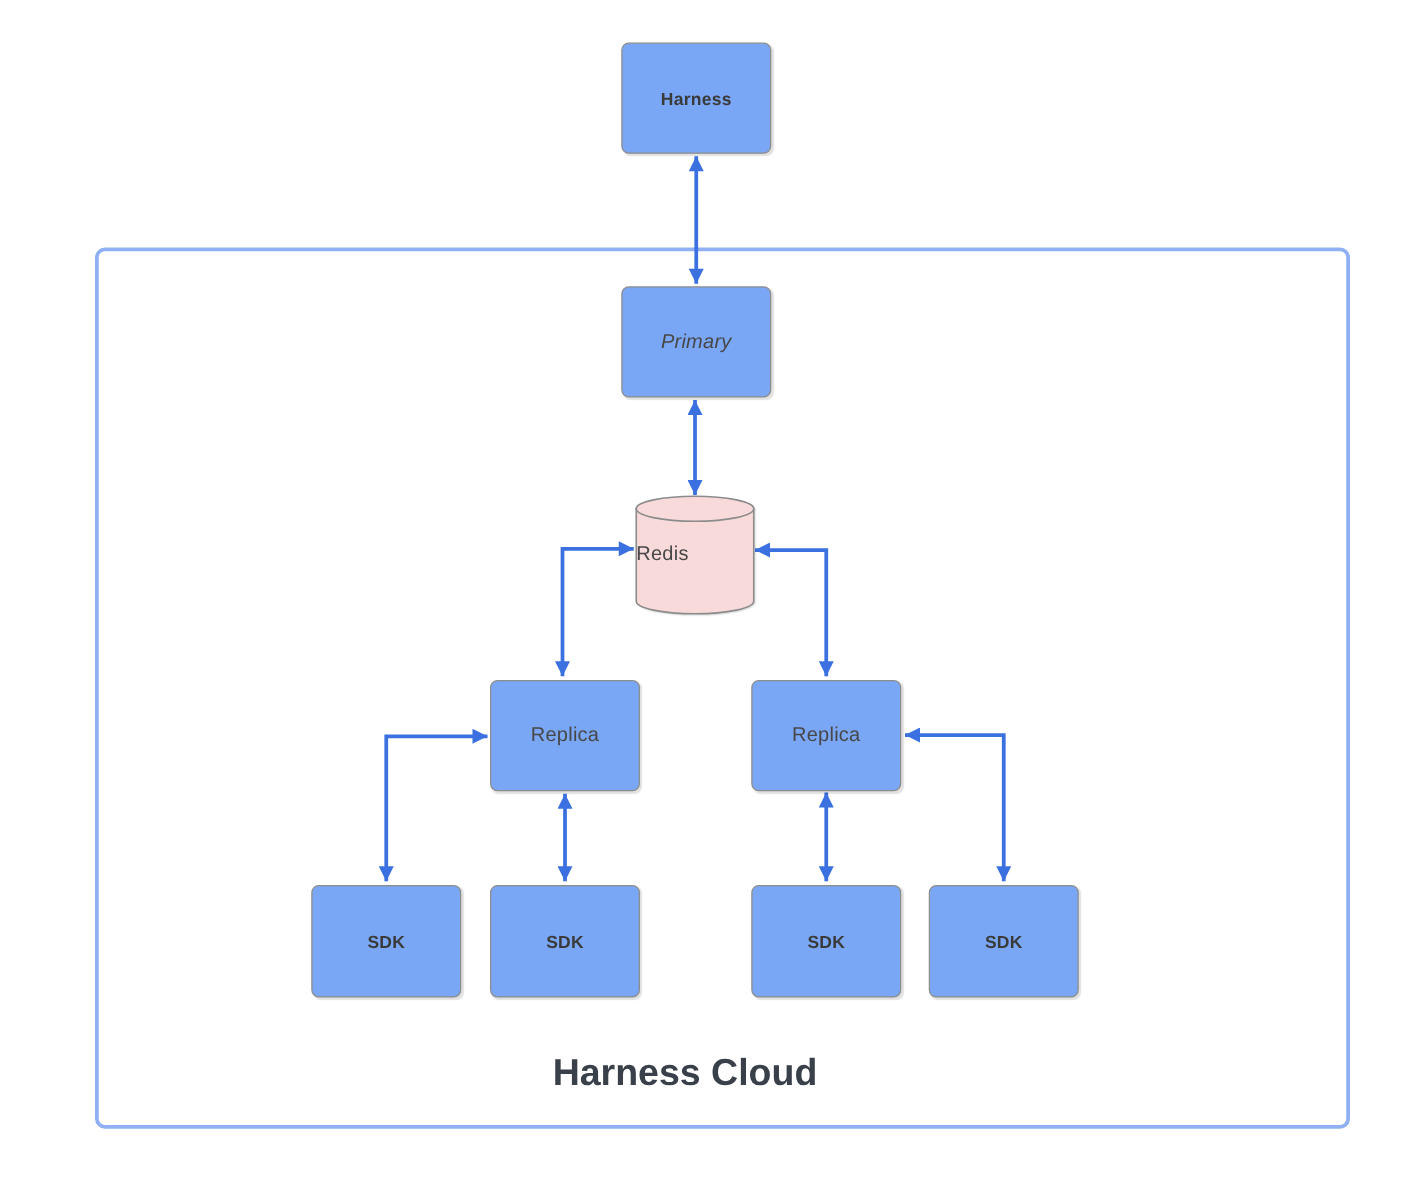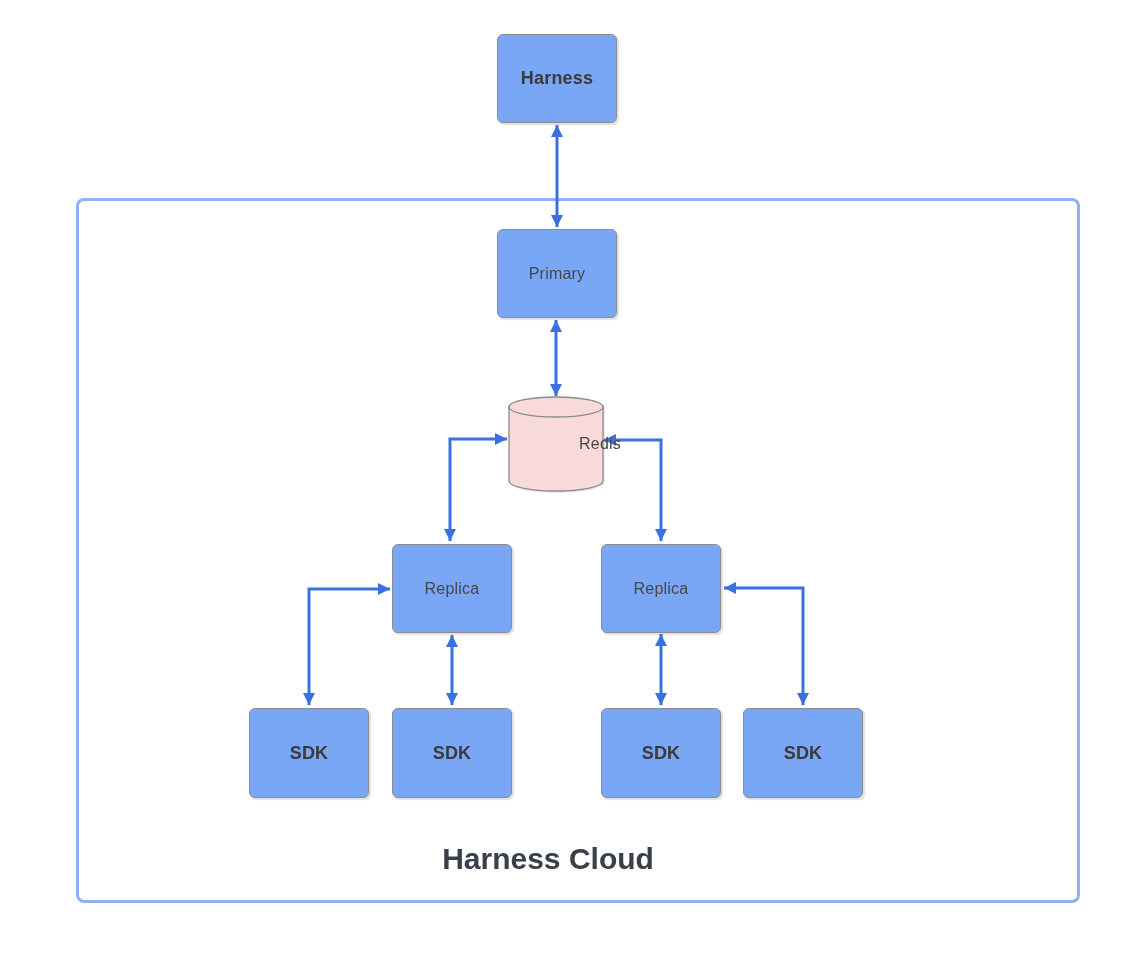--- a/index.html
+++ b/index.html
@@ -47,32 +47,32 @@
     box-shadow: 1.5px 1.5px 1px rgba(0,0,0,0.12);
     z-index: 3;
   }
   .node-label {
     font-size: 16px;
     color: #474747;
     letter-spacing: 0.2px;
   }
   .node-label.bold {
     font-weight: bold;
-    font-size: 18px;
+    font-size: 14px;
     color: #3A3A3A;
   }
   .cyl-label-wrap {
     position: absolute;
-    left: 527px;
+    left: 509px;
     top: 400px;
     width: 94px;
     height: 88px;
     display: flex;
     align-items: center;
-    justify-content: flex-end;
+    justify-content: flex-start;
     z-index: 3;
     pointer-events: none;
   }
   .container-label {
     position: absolute;
     left: 548px;
     top: 842px;
     transform: translateX(-50%);
     font-size: 30px;
     font-weight: bold;
@@ -112,21 +112,21 @@
     <g class="redis-shape">
       <path d="M509,407 V481 A47,10 0 0 0 603,481 V407 Z" fill="#F9DADA" stroke="#8C8C8C" stroke-width="1.3"></path>
       <ellipse cx="556" cy="407" rx="47" ry="10" fill="#F9DADA" stroke="#8C8C8C" stroke-width="1.3"></ellipse>
     </g>
   </svg>
 
   <div class="node" style="left:497px; top:34px;">
     <span class="node-label bold">Harness</span>
   </div>
 
-  <div class="node" style="left:497px; top:229px;">
+  <div class="node" style="left:497px; top:229px;font-style:italic;">
     <span class="node-label">Primary</span>
   </div>
 
   <div class="cyl-label-wrap">
     <span class="node-label">Redis</span>
   </div>
 
   <div class="node" style="left:392px; top:544px;">
     <span class="node-label">Replica</span>
   </div>

